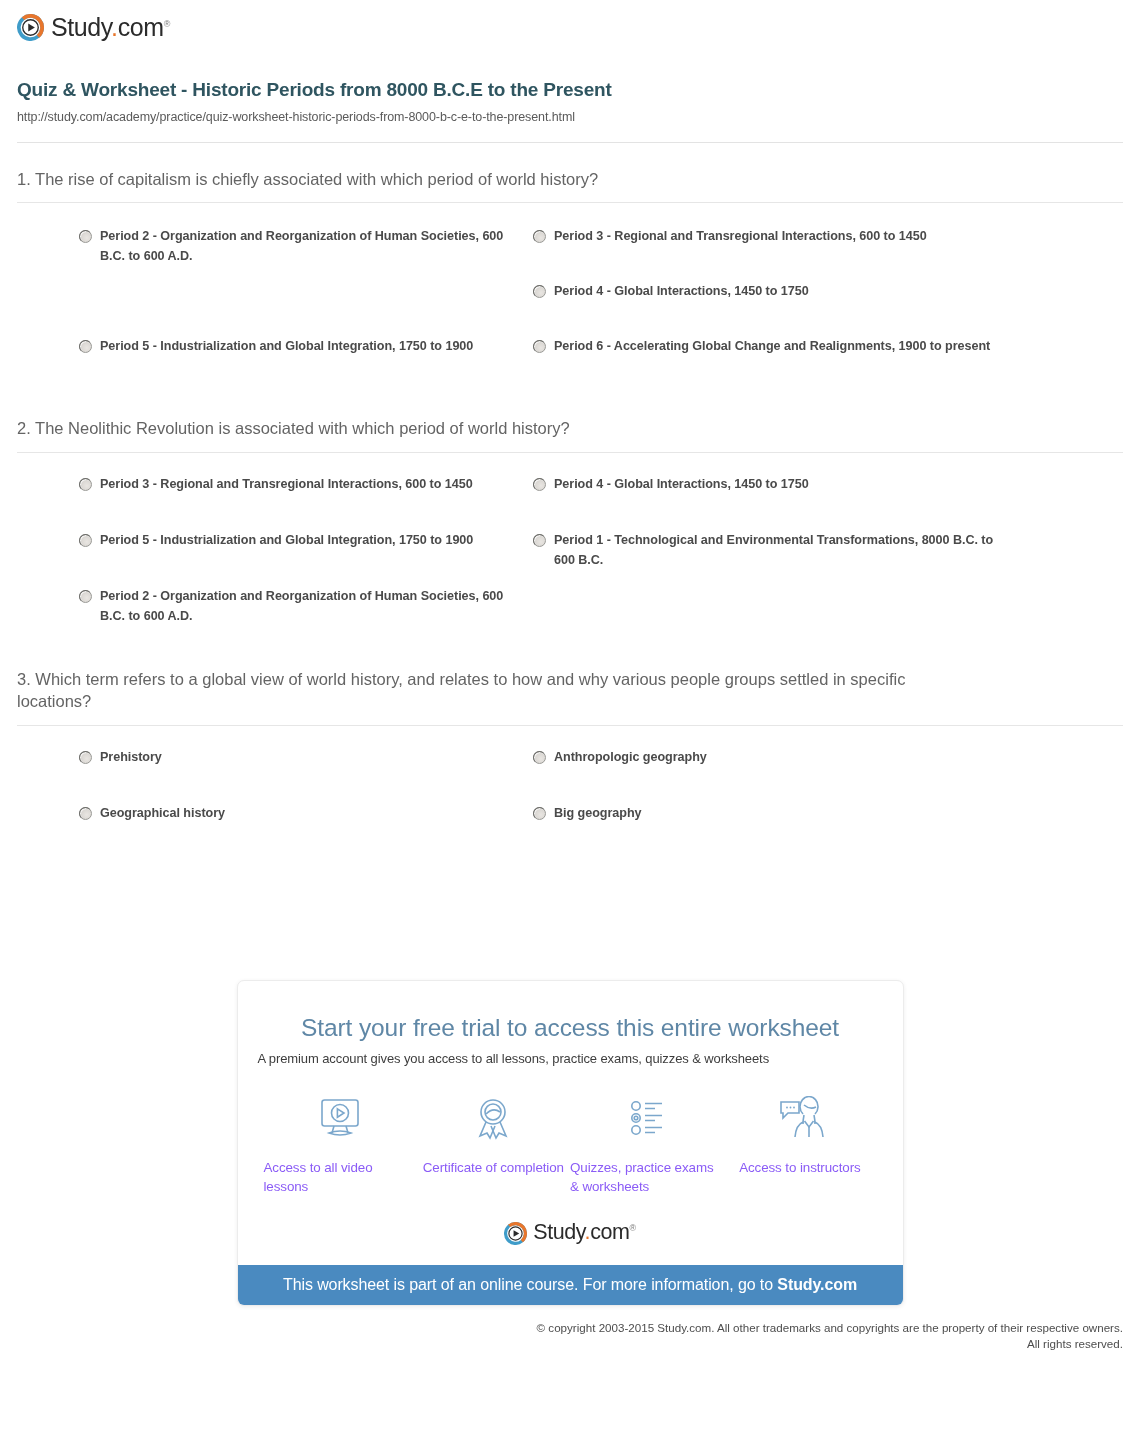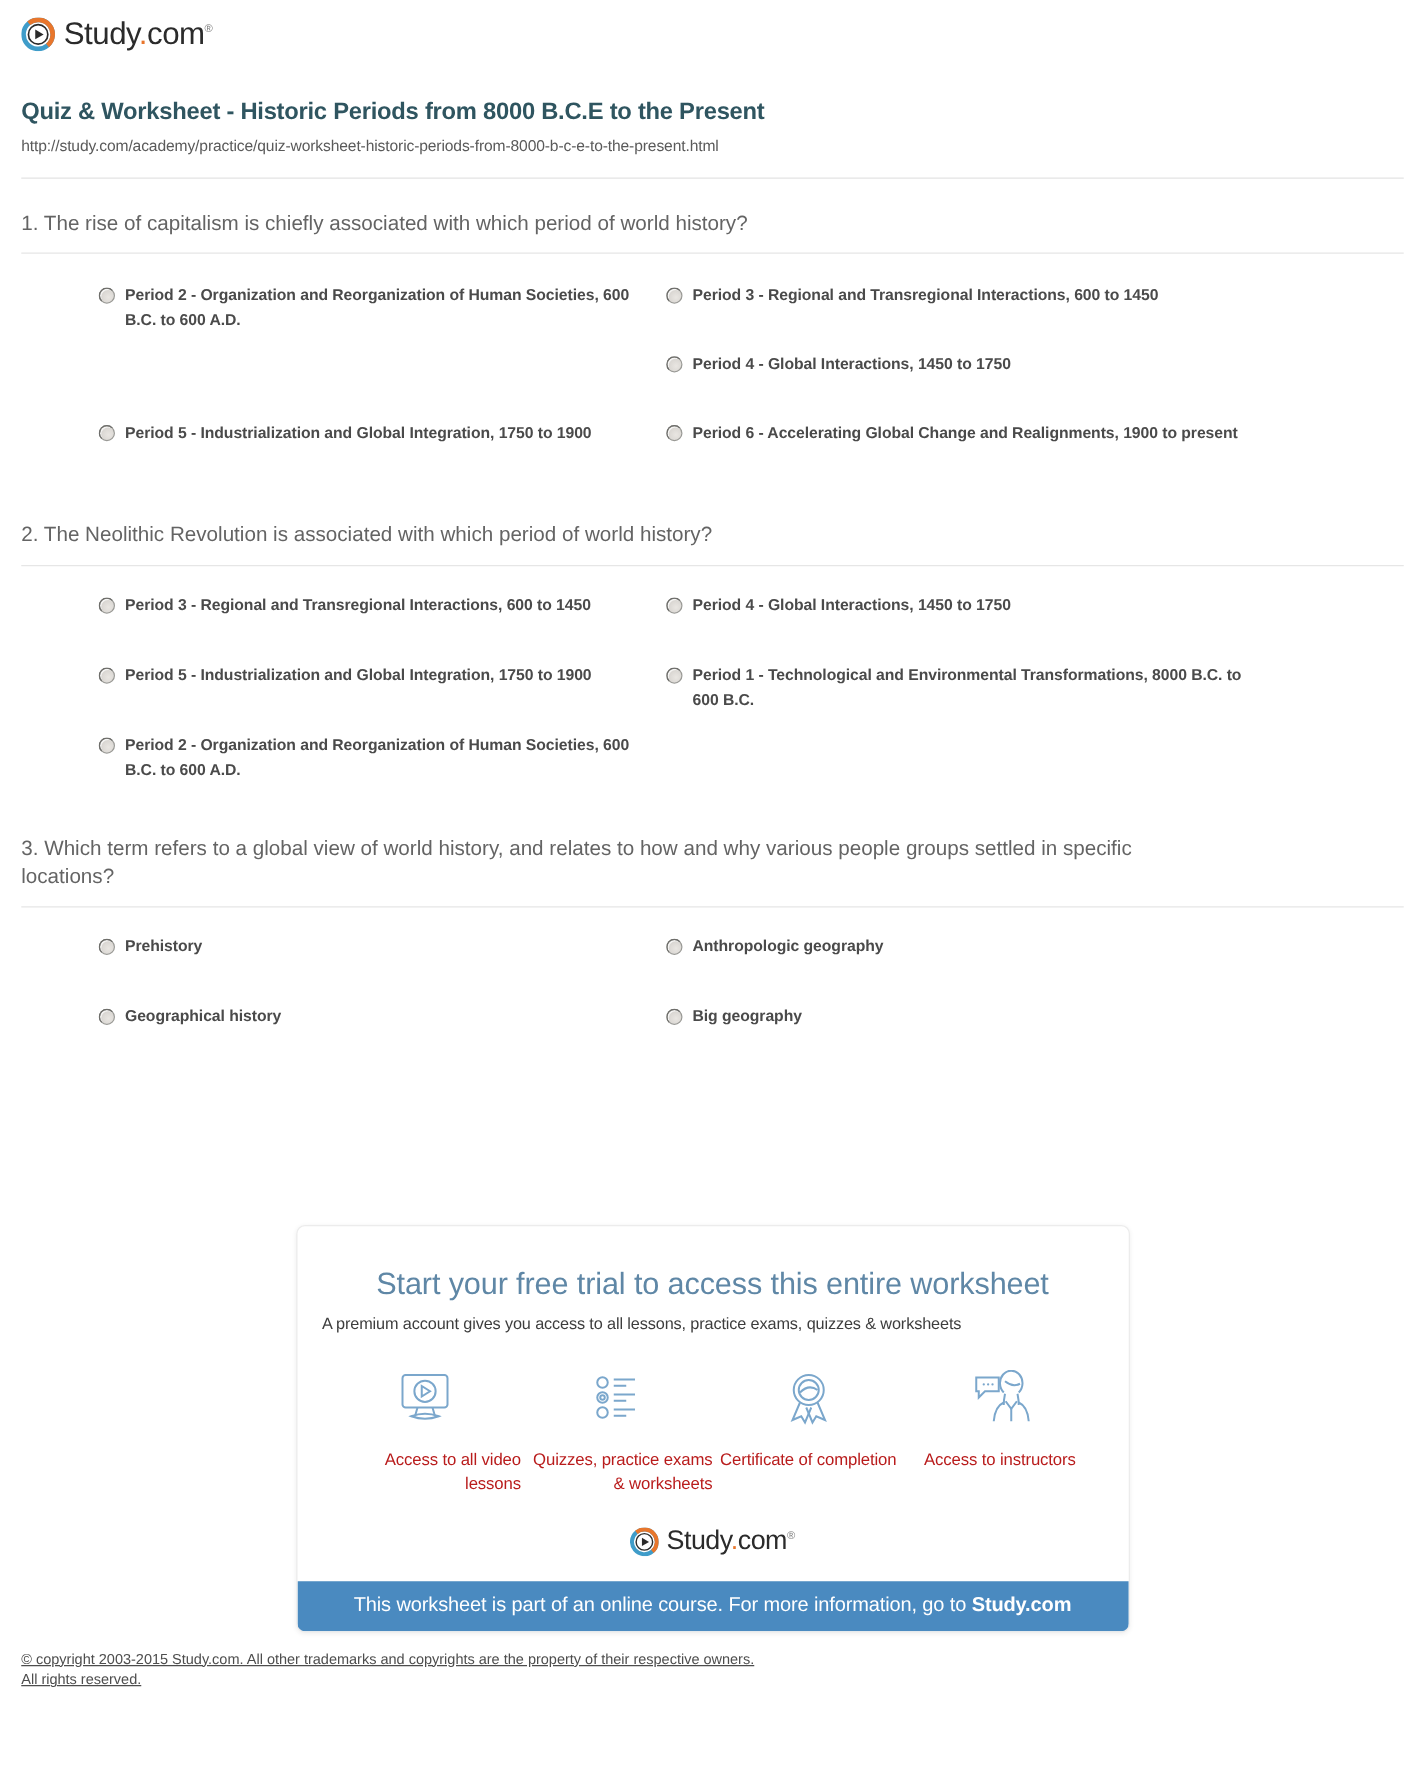--- a/index.html
+++ b/index.html
@@ -176,23 +176,23 @@
     align-items:center;
   }
   .feature-icon{
     height:54px;
     display:flex;
     align-items:center;
     justify-content:center;
   }
   .feature-label{
     margin-top:12px;
-    text-align:right;
+    text-align:left;
     font-size:13.4px;
-    color:#b91c1c;
+    color:#8b5cf6;
     line-height:1.42;
     letter-spacing:-0.1px;
   }
   .promo-logo{
     display:flex;
     justify-content:center;
     align-items:center;
     gap:6px;
     padding:26px 0 20px;
   }
@@ -202,26 +202,25 @@
     background:#4a8ac0;
     color:#ffffff;
     text-align:center;
     font-size:16px;
     padding:11px 10px;
     letter-spacing:-0.1px;
   }
   .promo-bar b{font-weight:bold;}
 
   .copyright{
-    text-align:left;
+    text-align:right;
     font-size:11.6px;
     color:#4d4d4d;
     line-height:1.45;
     margin-top:14px;
-    text-decoration:underline;
   }
 </style>
 </head>
 <body>
 
 <div class="brandbar">
   <div class="logo">
     <span class="logo-mark">
       <svg width="27" height="27" viewBox="0 0 32 32">
         <path d="M16 2.2 a13.8 13.8 0 0 0 0 27.6 a13.8 13.8 0 0 0 0 -27.6" fill="none" stroke="#3f9cc9" stroke-width="4.4" transform="rotate(-40 16 16)"></path>
@@ -357,43 +356,43 @@
               <path d="M20 30 L18 37 M32 30 L34 37"></path>
               <path d="M15 37 q11 -4 22 0 q-11 4 -22 0 Z"></path>
             </svg>
           </span>
           <span class="feature-label">Access to all video lessons</span>
         </div>
 
         <div class="feature">
           <span class="feature-icon">
             <svg width="52" height="46" viewBox="0 0 52 46" fill="none" stroke="#7ba7cc" stroke-width="1.6">
+              <circle cx="26" cy="16" r="12"></circle>
+              <circle cx="26" cy="16" r="8"></circle>
+              <path d="M19 18 q7 -7 14 -2"></path>
+              <path d="M19 26 L13 40 L20 37 L23 42 L28 30"></path>
+              <path d="M33 26 L39 40 L32 37 L29 42 L24 30"></path>
+            </svg>
+          </span>
+          <span class="feature-label">Certificate of completion</span>
+        </div>
+
+        <div class="feature">
+          <span class="feature-icon">
+            <svg width="52" height="46" viewBox="0 0 52 46" fill="none" stroke="#7ba7cc" stroke-width="1.6">
               <circle cx="15" cy="10" r="4.2"></circle>
               <circle cx="15" cy="22" r="4.2"></circle>
               <circle cx="15" cy="22" r="1.8"></circle>
               <circle cx="15" cy="34" r="4.2"></circle>
               <path d="M24 7.5 H41 M24 12.5 H34"></path>
               <path d="M24 19.5 H41 M24 24.5 H34"></path>
               <path d="M24 31.5 H41 M24 36.5 H34"></path>
             </svg>
           </span>
           <span class="feature-label">Quizzes, practice exams &amp; worksheets</span>
-        </div>
-
-        <div class="feature">
-          <span class="feature-icon">
-            <svg width="52" height="46" viewBox="0 0 52 46" fill="none" stroke="#7ba7cc" stroke-width="1.6">
-              <circle cx="26" cy="16" r="12"></circle>
-              <circle cx="26" cy="16" r="8"></circle>
-              <path d="M19 18 q7 -7 14 -2"></path>
-              <path d="M19 26 L13 40 L20 37 L23 42 L28 30"></path>
-              <path d="M33 26 L39 40 L32 37 L29 42 L24 30"></path>
-            </svg>
-          </span>
-          <span class="feature-label">Certificate of completion</span>
         </div>
 
         <div class="feature">
           <span class="feature-icon">
             <svg width="52" height="46" viewBox="0 0 52 46" fill="none" stroke="#7ba7cc" stroke-width="1.6">
               <path d="M7 6 H25 V17 H14 L9 22 V17 H7 Z"></path>
               <circle cx="13" cy="11.5" r="0.9" fill="#7ba7cc" stroke="none"></circle>
               <circle cx="16.5" cy="11.5" r="0.9" fill="#7ba7cc" stroke="none"></circle>
               <circle cx="20" cy="11.5" r="0.9" fill="#7ba7cc" stroke="none"></circle>
               <path d="M29 18 a9 10 0 1 1 12 0"></path>

